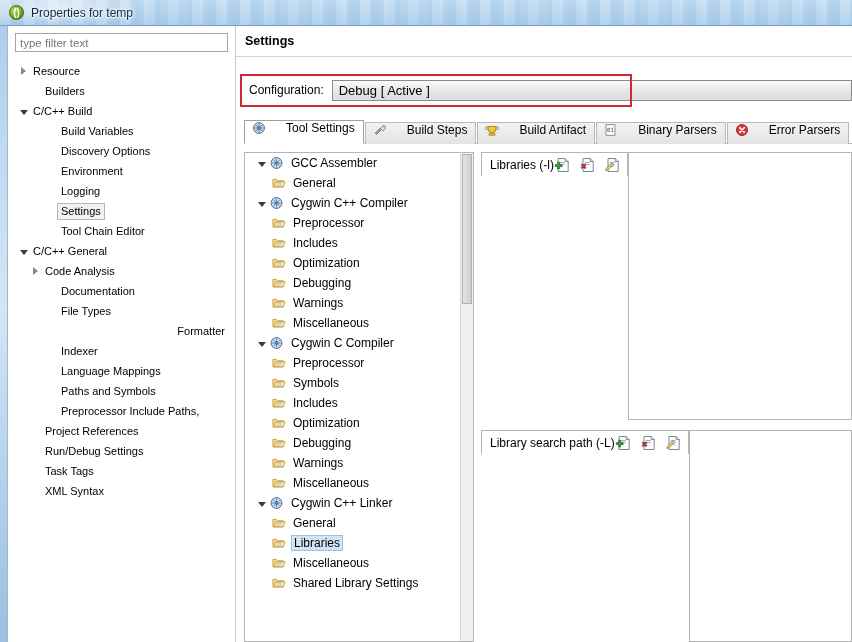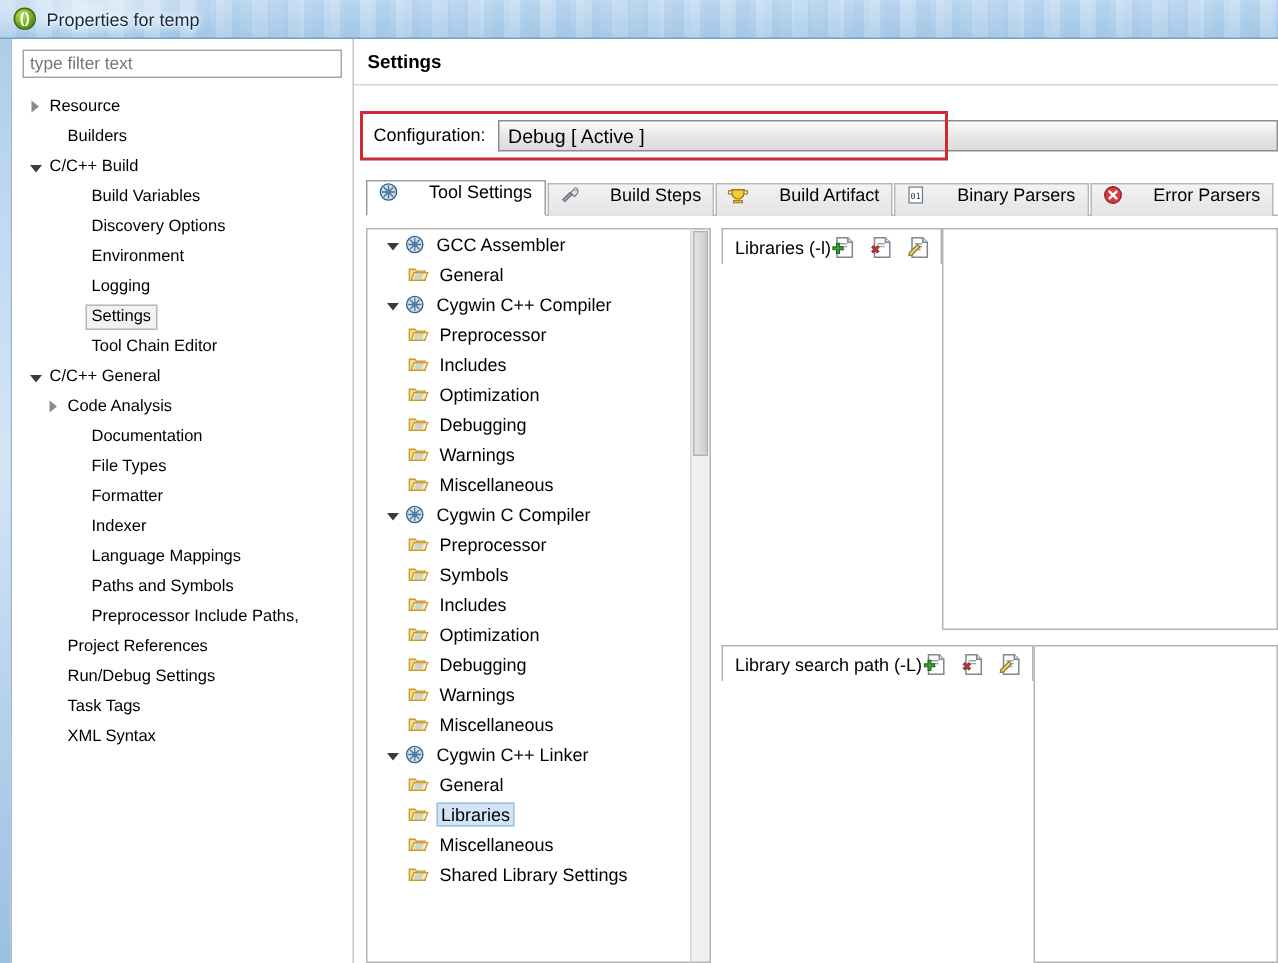--- a/index.html
+++ b/index.html
@@ -248,21 +248,21 @@
             <span class="nav-label">Code Analysis</span>
           </div>
           <div class="nav-row" style="padding-left: 30px;">
             <span class="twisty"></span>
             <span class="nav-label">Documentation</span>
           </div>
           <div class="nav-row" style="padding-left: 30px;">
             <span class="twisty"></span>
             <span class="nav-label">File Types</span>
           </div>
-          <div class="nav-row" style="padding-left: 30px;">
+          <div class="nav-row" style="padding-left: 30px; justify-content: flex-end;">
             <span class="twisty"></span>
             <span class="nav-label">Formatter</span>
           </div>
           <div class="nav-row" style="padding-left: 30px;">
             <span class="twisty"></span>
             <span class="nav-label">Indexer</span>
           </div>
           <div class="nav-row" style="padding-left: 30px;">
             <span class="twisty"></span>
             <span class="nav-label">Language Mappings</span>

